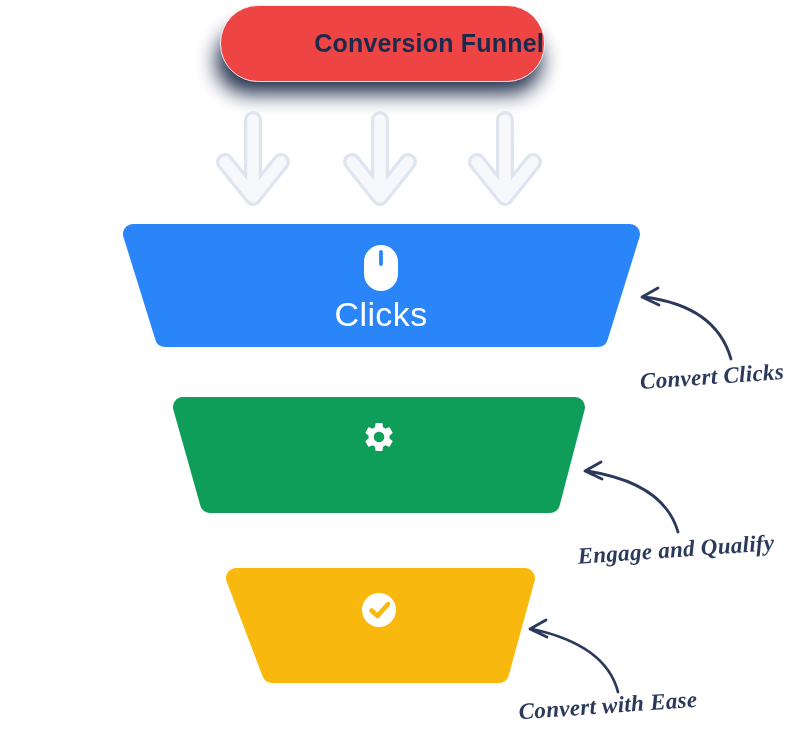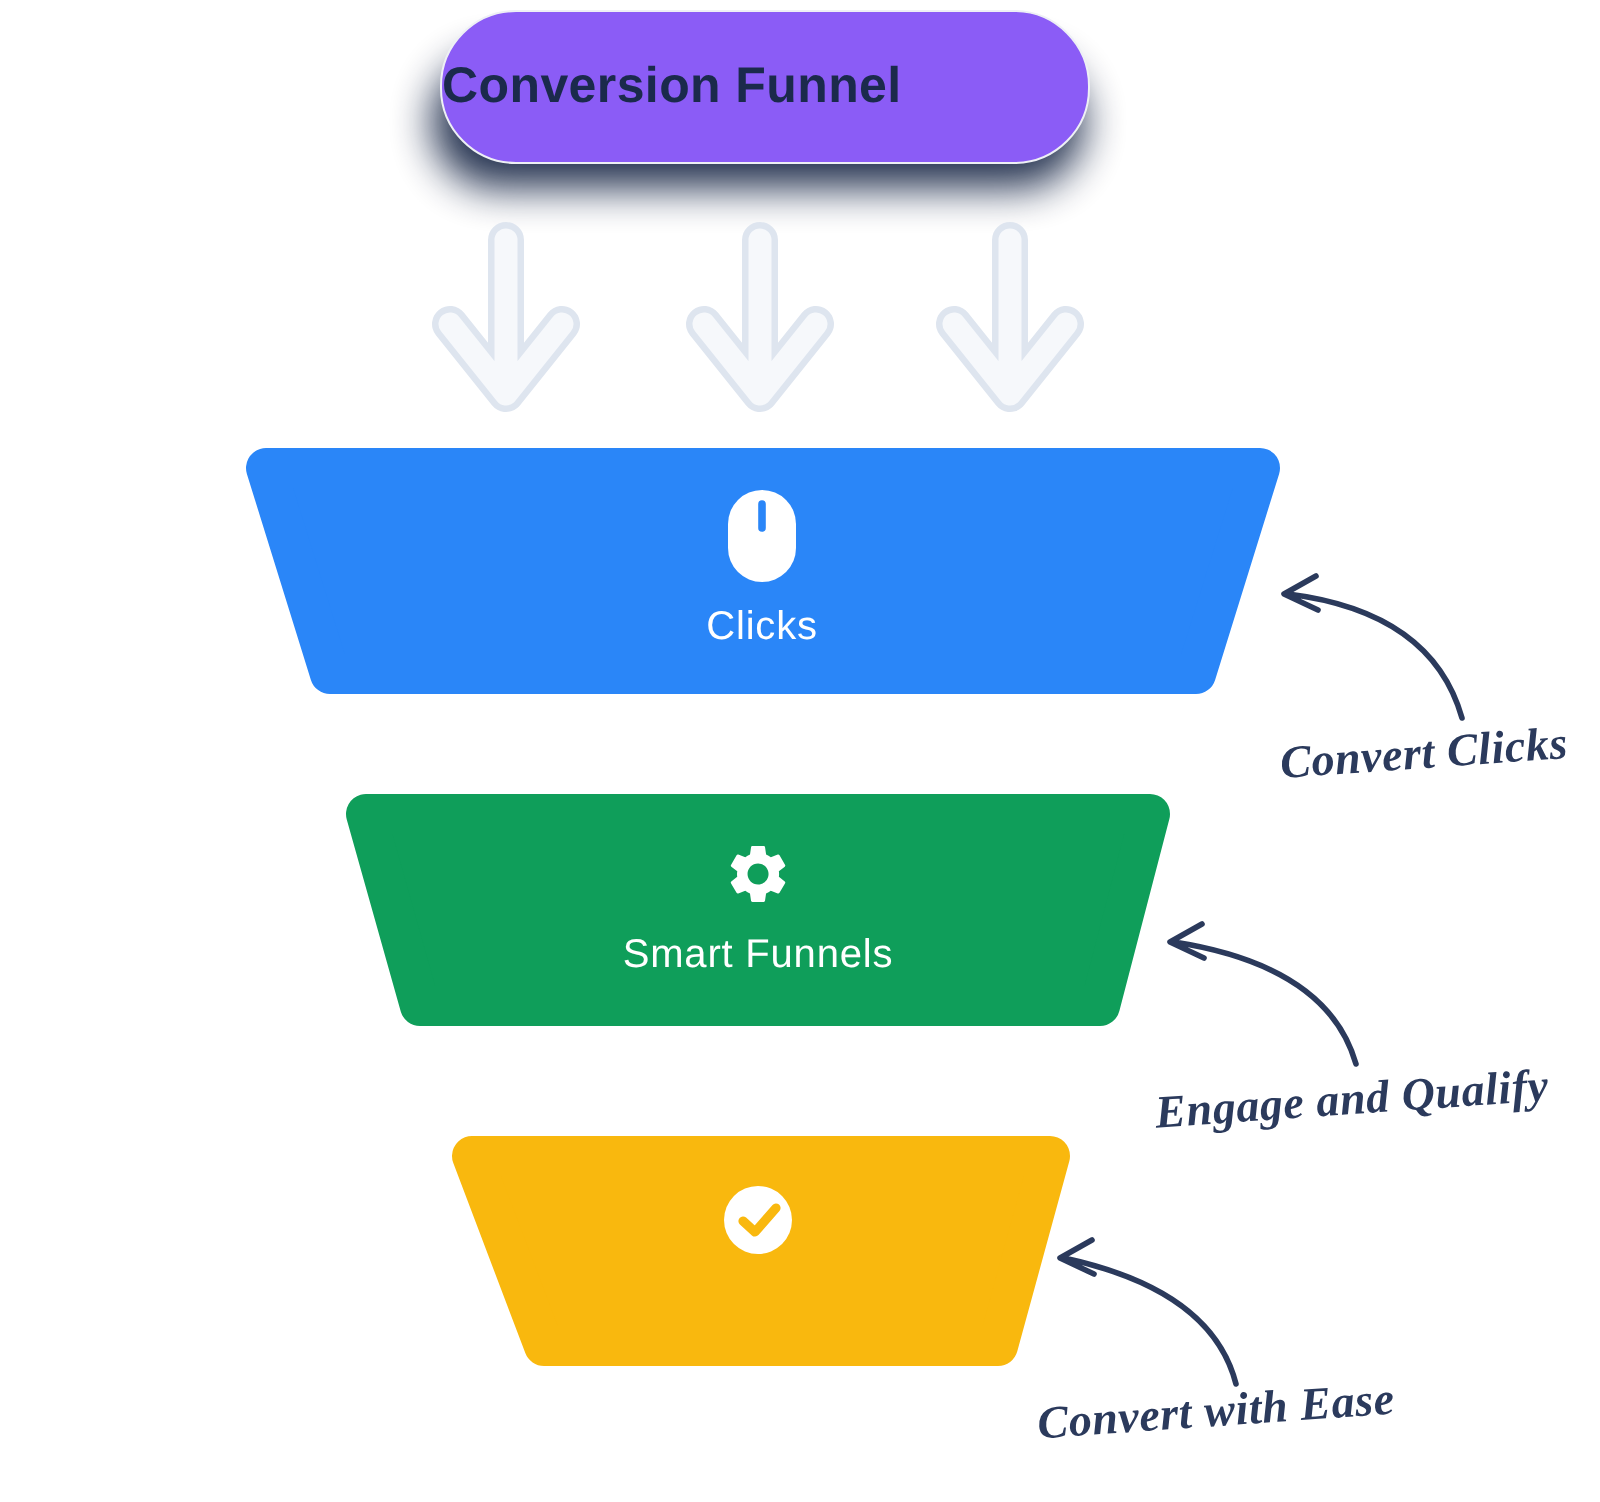--- a/index.html
+++ b/index.html
@@ -7,30 +7,30 @@
     position:relative;width:800px;height:751px;overflow:hidden;
     font-family:"Liberation Sans", sans-serif;
     background:#ffffff;
   }
   .pill-shadow{
     position:absolute;left:216px;top:28px;width:326px;height:66px;
     border-radius:40px;filter:blur(10px);opacity:.96;
   }
   .title-pill{
     position:absolute;left:220px;top:5px;width:323px;height:75px;
-    background:#8b5cf6;border:1px solid #eef0f5;border-radius:38px;
-    display:flex;align-items:center;justify-content:flex-start;
+    background:#ef4444;border:1px solid #eef0f5;border-radius:38px;
+    display:flex;align-items:center;justify-content:flex-end;
   }
   .title-pill span{
     font-size:25px;font-weight:700;letter-spacing:.2px;
   }
   svg.layer{position:absolute;left:0;top:0;}
   .stage-label{
     position:absolute;transform:translate(-50%,-50%);
-    font-size:20px;font-weight:500;letter-spacing:.4px;white-space:nowrap;
+    font-size:34px;font-weight:500;letter-spacing:.4px;white-space:nowrap;
   }
   .stage-label.small{font-size:26px;}
   .annotation{
     position:absolute;transform:translate(-50%,-50%) rotate(-4deg);
     font-family:"Liberation Serif", serif;font-style:italic;font-weight:700;
     font-size:23px;letter-spacing:.3px;white-space:nowrap;
   }
 </style>
 </head>
 <body>
@@ -72,19 +72,18 @@
     </g>
 
     <g fill="none" stroke="currentColor" stroke-width="2.8" stroke-linecap="round" stroke-linejoin="round" style="color: rgb(43, 58, 92);">
       <path d="M731 359 Q716 306 644 297 M658 288 L642 297 L659 305"></path>
       <path d="M678 532 Q664 483 587 471 M601 462 L585 471 L602 479"></path>
       <path d="M618 692 Q606 645 532 629 M546 620 L530 629 L547 637"></path>
     </g>
   </svg>
 
   <div class="stage-label" style="left: 381px; top: 314px; color: rgb(255, 255, 255);">Clicks</div>
-  <div class="stage-label" style="left: 379px; top: 478px; color: rgb(255, 255, 255);">Smart Funnels</div>
 
   <div class="annotation" style="left: 712px; top: 377px; color: rgb(43, 58, 92);">Convert Clicks</div>
   <div class="annotation" style="left: 676px; top: 550px; color: rgb(43, 58, 92);">Engage and Qualify</div>
   <div class="annotation" style="left: 608px; top: 706px; color: rgb(43, 58, 92);">Convert with Ease</div>
 
 </div>
 
 </body></html>

